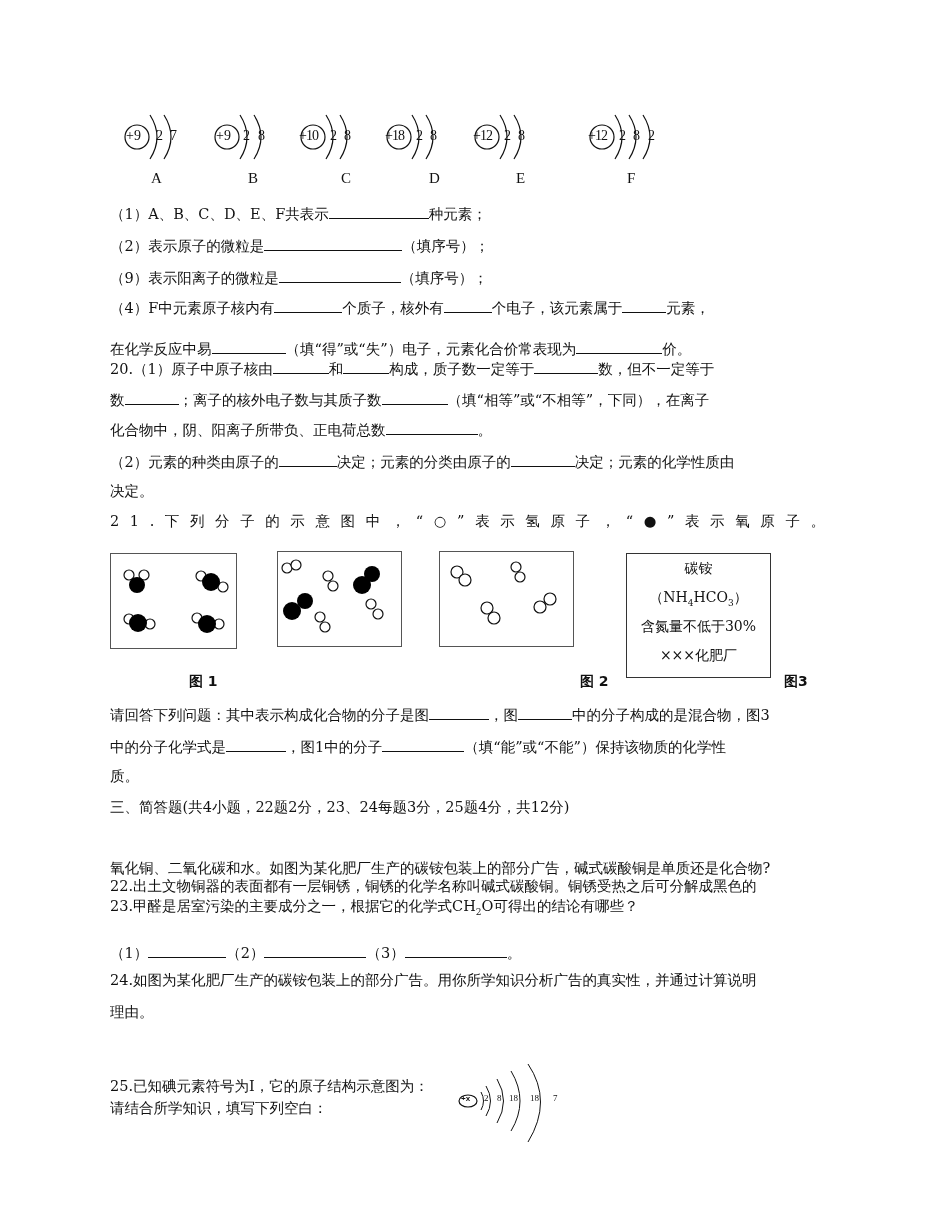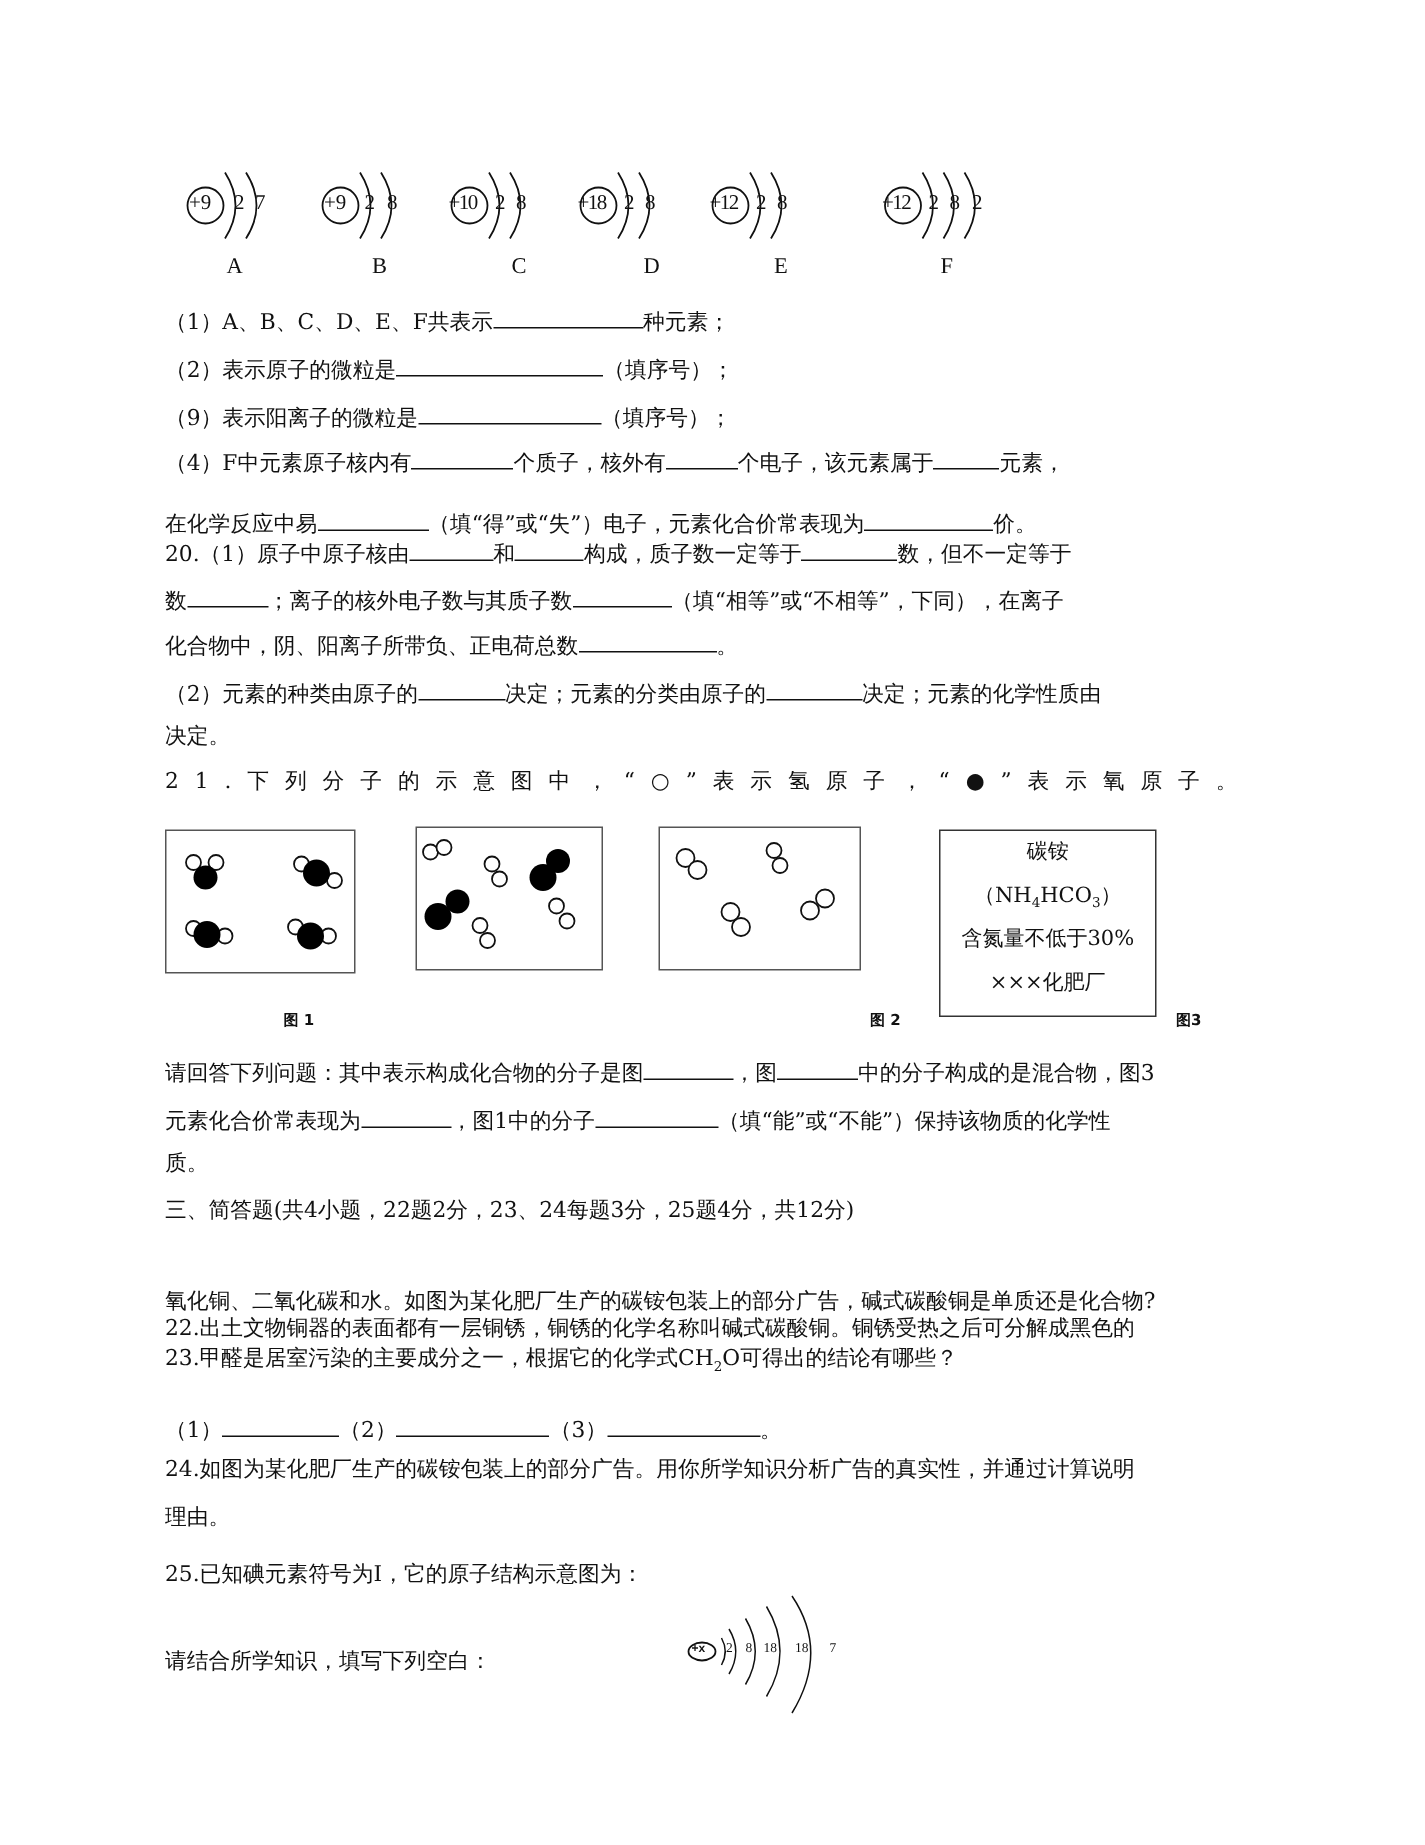--- a/index.html
+++ b/index.html
@@ -3,21 +3,21 @@
 <meta charset="utf-8">
 <style>
   html, body { margin: 0; padding: 0; background: #ffffff; }
   body { width: 950px; height: 1230px; position: relative; overflow: hidden;
          font-family: "DejaVu Serif", "Liberation Serif", serif; color: #111; }
   .line { position: absolute; left: 110px; font-size: 14.5px; line-height: 20px; white-space: nowrap; }
   .blank { display: inline-block; border-bottom: 1px solid #111; height: 15px; vertical-align: baseline; }
   .sp { letter-spacing: 10.6px; }
   .atom-label { position: absolute; top: 170px; font-size: 15px; font-family: "Liberation Serif", serif; }
   .box { position: absolute; border: 1.5px solid #555; background: #fff; }
-  .fig-label { position: absolute; top: 673px; font-size: 10px; font-weight: bold; font-family: "DejaVu Sans", sans-serif; text-align: right; }
+  .fig-label { position: absolute; top: 673px; font-size: 14px; font-weight: bold; font-family: "DejaVu Sans", sans-serif; text-align: right; }
   .ad-box { position: absolute; left: 626px; top: 553px; width: 143px; height: 123px; border: 1px solid #333; font-size: 14px; text-align: center; }
   .ad-box div { height: 29px; line-height: 29px; }
   sub { font-size: 9px; }
 </style>
 </head>
 <body>
 
 <div>
   <svg style="position:absolute;left:122px;top:110px" width="70" height="55">
     <circle cx="15" cy="27" r="12" fill="none" stroke="#111" stroke-width="1.2"></circle>
@@ -189,40 +189,40 @@
 </div>
 
 <div class="fig-label" style="left:189px">图 1</div>
 <div class="fig-label" style="left:580px">图 2</div>
 <div class="fig-label" style="left:784px">图3</div>
 
 <div class="line" style="top:704px">
   <span>请回答下列问题：其中表示构成化合物的分子是图</span><span class="blank" style="width:60px"></span><span>，图</span><span class="blank" style="width:54px"></span><span>中的分子构成的是混合物，图3</span>
 </div>
 <div class="line" style="top:736px">
-  <span>元素化合价常表现为</span><span class="blank" style="width:60px"></span><span>，图1中的分子</span><span class="blank" style="width:82px"></span><span>（填“能”或“不能”）保持该物质的化学性</span>
+  <span>中的分子化学式是</span><span class="blank" style="width:60px"></span><span>，图1中的分子</span><span class="blank" style="width:82px"></span><span>（填“能”或“不能”）保持该物质的化学性</span>
 </div>
 <div class="line" style="top:766px">质。</div>
 
 <div class="line" style="top:797px">三、简答题(共4小题，22题2分，23、24每题3分，25题4分，共12分)</div>
 
 <div class="line" style="top:876px">22.出土文物铜器的表面都有一层铜锈，铜锈的化学名称叫碱式碳酸铜。铜锈受热之后可分解成黑色的</div>
 <div class="line" style="top:858px">氧化铜、二氧化碳和水。如图为某化肥厂生产的碳铵包装上的部分广告，碱式碳酸铜是单质还是化合物?</div>
 
 <div class="line" style="top:896px">
   <span>23.甲醛是居室污染的主要成分之一，根据它的化学式CH</span><sub>2</sub><span>O可得出的结论有哪些？</span>
 </div>
 <div class="line" style="top:942px">
   <span>（1）</span><span class="blank" style="width:78px"></span><span>（2）</span><span class="blank" style="width:102px"></span><span>（3）</span><span class="blank" style="width:102px"></span><span>。</span>
 </div>
 
 <div class="line" style="top:970px">24.如图为某化肥厂生产的碳铵包装上的部分广告。用你所学知识分析广告的真实性，并通过计算说明</div>
 <div class="line" style="top:1002px">理由。</div>
 
-<div class="line" style="top:1040px">25.已知碘元素符号为I，它的原子结构示意图为：</div>
+<div class="line" style="top:1076px">25.已知碘元素符号为I，它的原子结构示意图为：</div>
 <div class="line" style="top:1098px">请结合所学知识，填写下列空白：</div>
 
 <div>
   <svg style="position:absolute;left:455px;top:1062px" width="120" height="82">
     <ellipse cx="13" cy="39" rx="9" ry="6" fill="none" stroke="#111" stroke-width="1.2"></ellipse>
     <path d="M26 30 Q31 39 26 48" fill="none" stroke="#111" stroke-width="1"></path>
     <path d="M31 24 Q40 39 31 54" fill="none" stroke="#111" stroke-width="1"></path>
     <path d="M42 17 Q55 39 42 61" fill="none" stroke="#111" stroke-width="1"></path>
     <path d="M56 9 Q74 39 56 69" fill="none" stroke="#111" stroke-width="1"></path>
     <path d="M73 2 Q98 39 73 80" fill="none" stroke="#111" stroke-width="1"></path>

